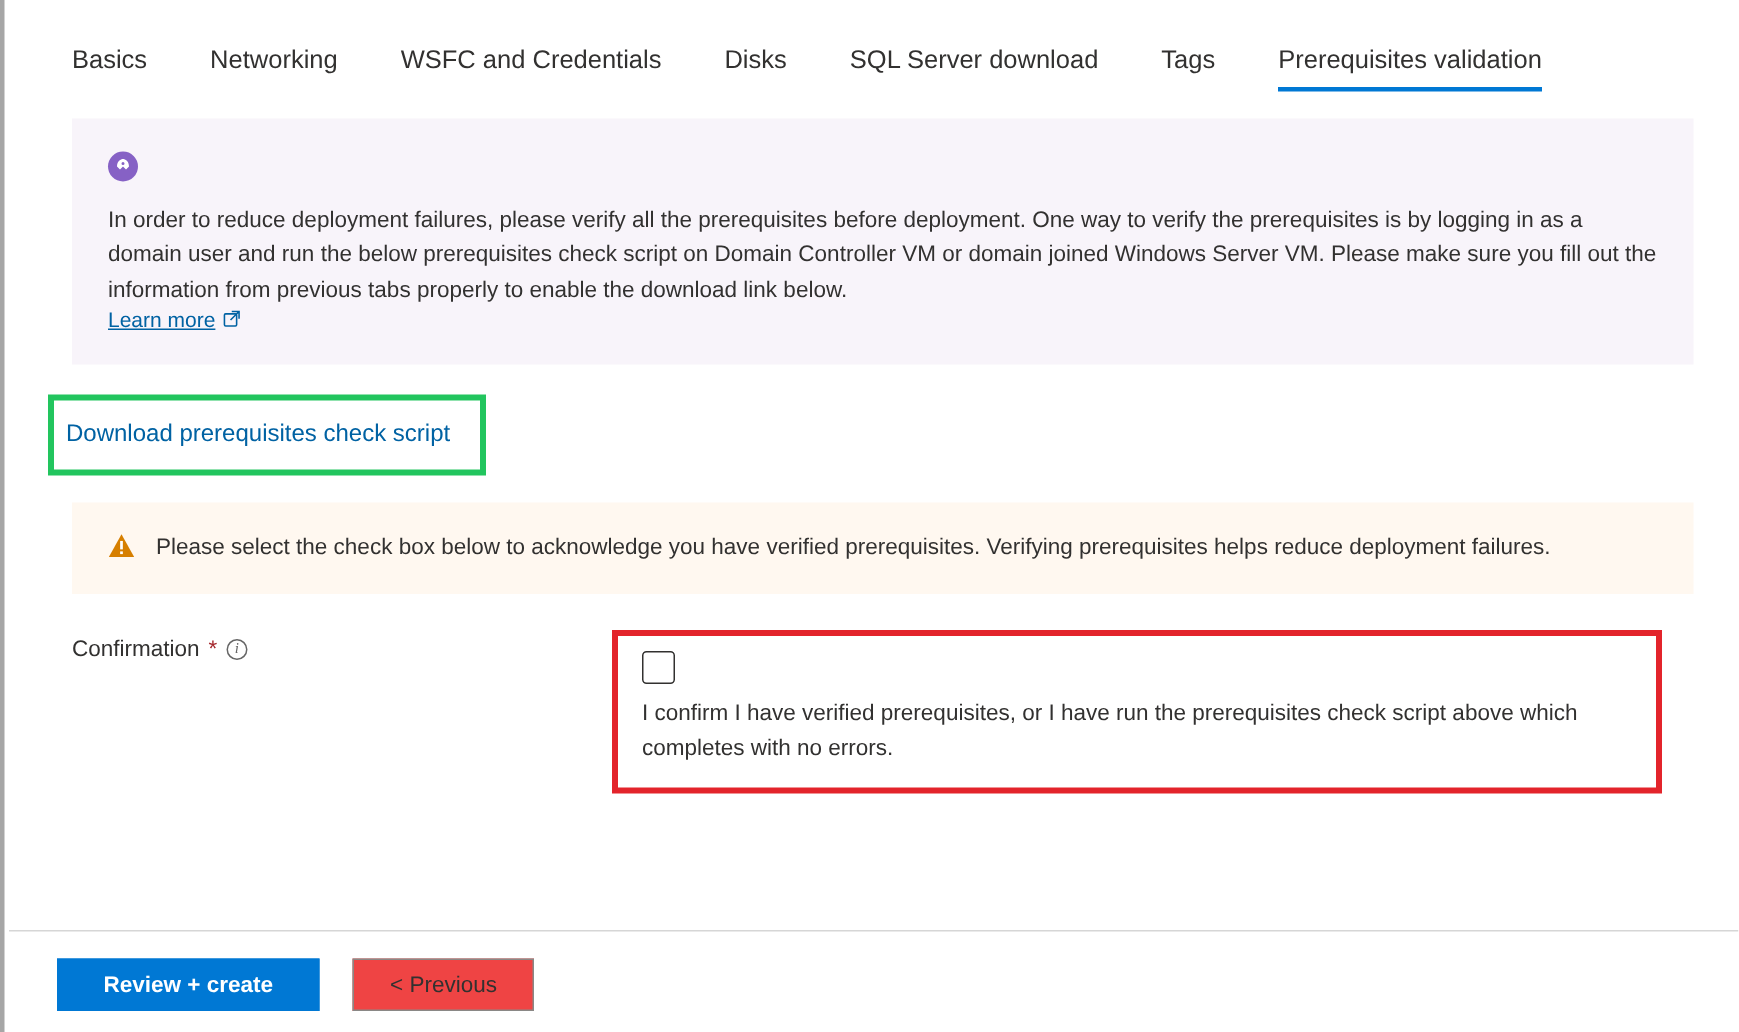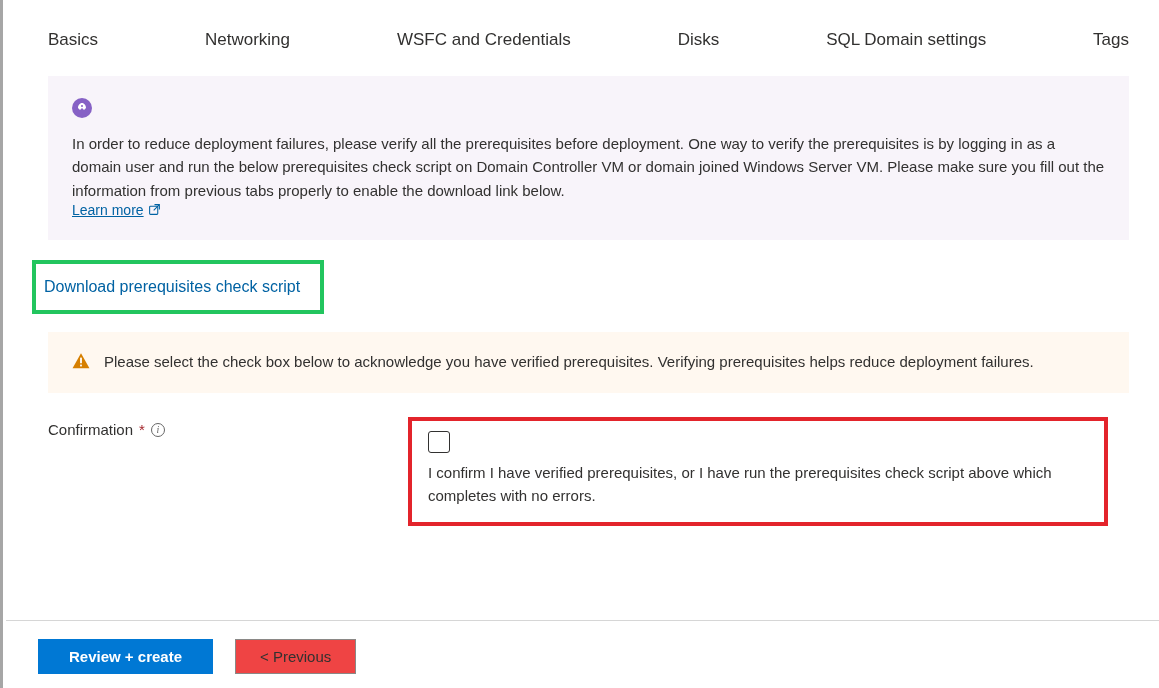--- a/index.html
+++ b/index.html
@@ -14,21 +14,20 @@
       border-left: 3px solid #a6a6a6;
     }
     .content {
       padding: 10px 30px 0 45px;
     }
     .tabs {
       display: flex;
       gap: 42px;
       margin-top: 20px;
       margin-bottom: 18px;
-      justify-content: space-between;
     }
     .tab {
       font-size: 17px;
       color: #323130;
       padding-bottom: 8px;
       cursor: pointer;
       white-space: nowrap;
     }
     .tab.active {
       color: #323130;
@@ -173,22 +172,23 @@
 </head>
 <body>
 
 <div class="content">
 
   <div class="tabs">
     <div class="tab">Basics</div>
     <div class="tab">Networking</div>
     <div class="tab">WSFC and Credentials</div>
     <div class="tab">Disks</div>
-    <div class="tab">SQL Domain settings</div>
+    <div class="tab">SQL Server download</div>
     <div class="tab">Tags</div>
+    <div class="tab active">Prerequisites validation</div>
   </div>
 
   <div class="info-banner">
     <div class="rocket-icon">
       <svg viewBox="0 0 24 24" fill="#fff">
           <path d="M12 2 C15 2 20 5 20 12 L16 16 L12 12 L8 16 L4 12 C4 5 9 2 12 2 Z M10 8 a2 2 0 1 0 4 0 a2 2 0 1 0 -4 0"></path>
         </svg>
     </div>
     <div>
       <div class="info-text">In order to reduce deployment failures, please verify all the prerequisites before deployment. One way to verify the prerequisites is by logging in as a domain user and run the below prerequisites check script on Domain Controller VM or domain joined Windows Server VM. Please make sure you fill out the information from previous tabs properly to enable the download link below.</div>

